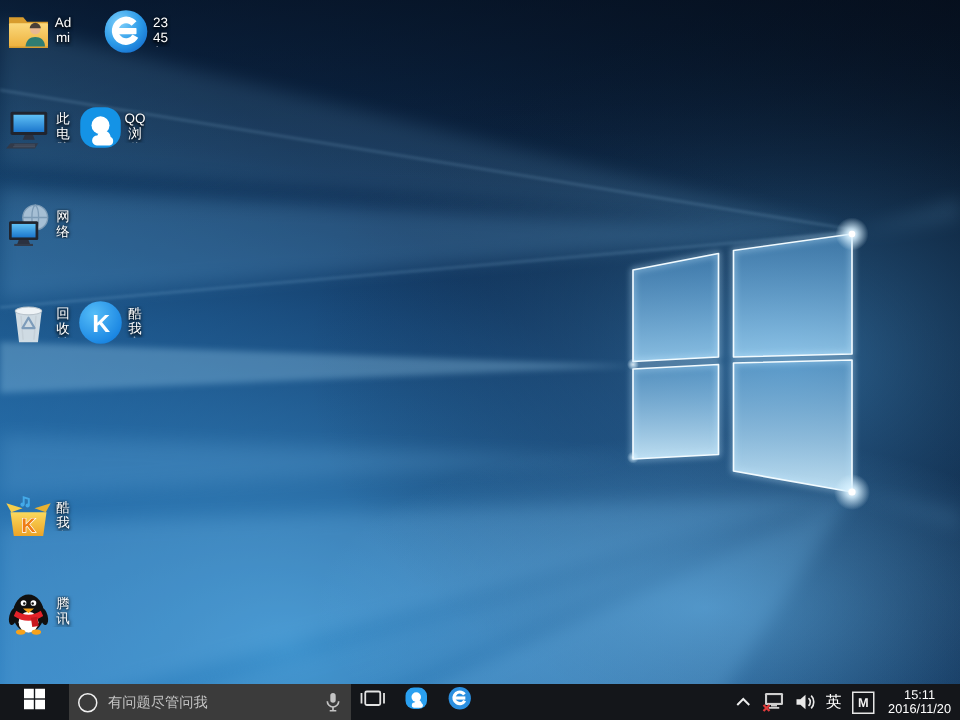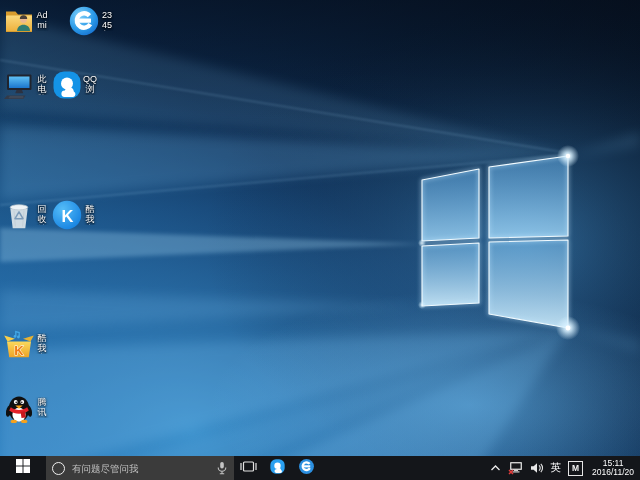--- a/index.html
+++ b/index.html
@@ -200,20 +200,40 @@
     <div class="ic">
       <svg width="32" height="32" viewBox="0 0 32 32">
         <rect x="2.5" y="2.5" width="27" height="27" rx="10.5" fill="#1493e6"></rect>
         <circle cx="16" cy="14.5" r="6" fill="#fff"></circle>
         <path d="M13.5 28a3.3 3.3 0 0 1 .4-6.6 4.6 4.6 0 0 1 8.9 1 3 3 0 0 1-.7 5.6z" fill="#fff"></path>
       </svg>
     </div>
     <div class="lbl">QQ浏览器</div>
   </div>
 
+  <div class="cell" style="left:3px;top:131px">
+    <div class="ic">
+      <svg width="32" height="32" viewBox="0 0 32 32">
+        <defs>
+            <linearGradient id="gscr2" x1="0" y1="0" x2="0" y2="1">
+          <stop offset="0" stop-color="#5fc0f5"></stop>
+              <stop offset="1" stop-color="#1b76cc"></stop>
+            </linearGradient>
+          </defs>
+        <circle cx="20.5" cy="11" r="8.3" fill="#a6bfd4"></circle>
+        <path d="M12.2 11h16.6M20.5 2.7c-3 2.3-3 14.3 0 16.6 3-2.3 3-14.3 0-16.6z" stroke="#7e9cb6" stroke-width="0.9" fill="none"></path>
+        <circle cx="20.5" cy="11" r="8.3" fill="none" stroke="#7e9cb6" stroke-width="0.9"></circle>
+        <rect x="3" y="13.5" width="19.5" height="12.5" rx="1" fill="#20242e"></rect>
+        <rect x="4.8" y="15.3" width="15.9" height="9" fill="url(#gscr2)"></rect>
+        <path d="M9.5 26h6.5l1 2.6h-8.5z" fill="#2b3140"></path>
+        <rect x="6.5" y="28.6" width="12.5" height="1.4" fill="#323a49"></rect>
+      </svg>
+    </div>
+    <div class="lbl">网络</div>
+  </div>
 
 
   <div class="cell" style="left:3px;top:196px">
     <div class="ic">
       <svg width="32" height="32" viewBox="0 0 32 32">
         <path d="M7.3 9.2 9.7 29.2h12.6L24.7 9.2c-2.3 1.5-15.1 1.5-17.4 0z" fill="#dde5ea" opacity="0.93"></path>
         <path d="M11 11.5l1.4 16M21 11.5l-1.4 16" stroke="#c5d0d8" stroke-width="1"></path>
         <ellipse cx="16" cy="8.3" rx="8.8" ry="2.6" fill="#eef3f6" stroke="#b9c4cc" stroke-width="0.7"></ellipse>
         <path d="M16 12.8l4 6.9h-8z" fill="none" stroke="#7d9cba" stroke-width="1.5" stroke-linejoin="round"></path>
       </svg>

